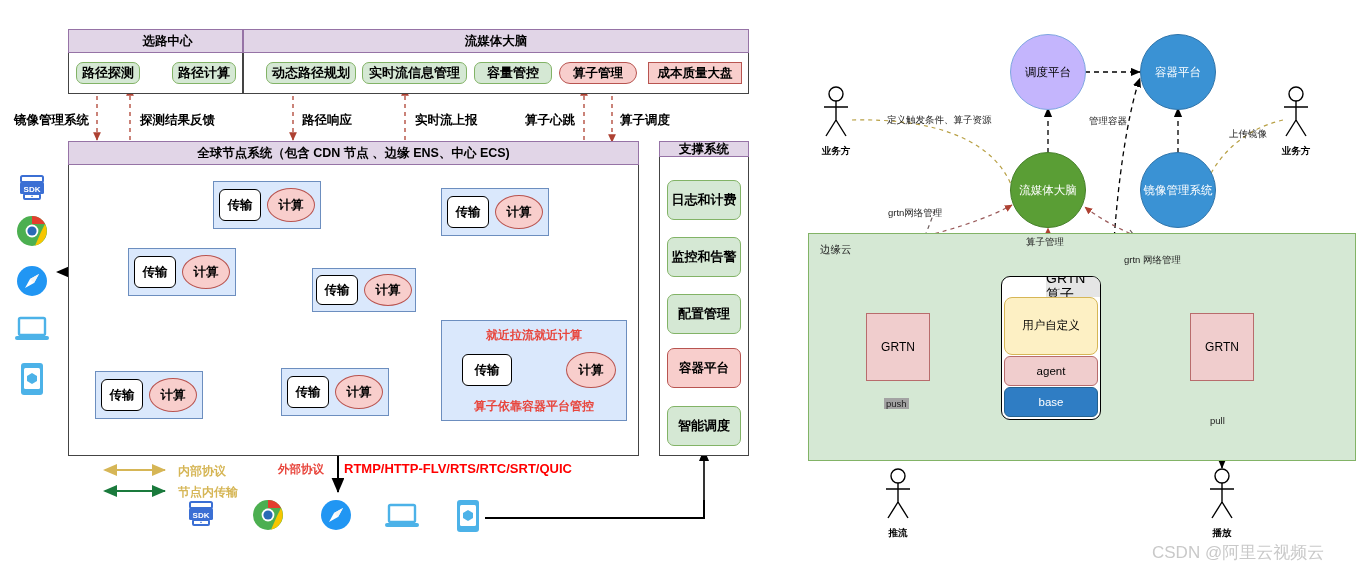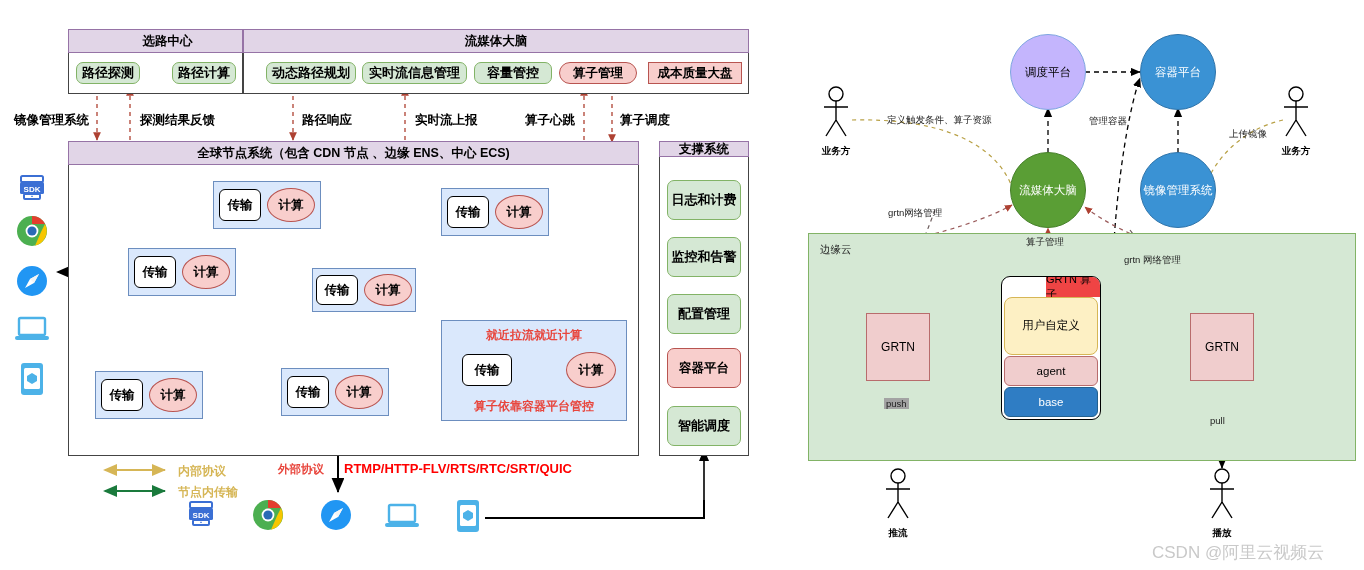--- a/index.html
+++ b/index.html
@@ -44,21 +44,21 @@
   .c-cont{background:#3a92d4;border:1px solid #2f74aa;color:#fff;}
   .c-brain{background:#5a9e35;border:1px solid #46802a;color:#fff;}
   .c-img{background:#3a92d4;border:1px solid #2f74aa;color:#fff;}
   .edgecloud{background:#d5e8d4;border:1px solid #82b366;}
   .grtn{background:#f0cdcd;border:1px solid #b86c6c;
         display:flex;align-items:center;justify-content:center;
         font-size:12px;color:#000;}
   .opwrap{background:#fff;border:1.5px solid #000;border-radius:9px;
           overflow:hidden;display:flex;flex-direction:column;}
   .op-title{height:20px;display:flex;align-items:center;justify-content:center;
-            font-size:11px;background:#ef4444;margin-left:44px;}
+            font-size:14px;background:#e5e5e5;margin-left:44px;}
   .op-user{background:#fdf0c4;border:1px solid #d6b656;border-radius:8px;
            display:flex;align-items:center;justify-content:center;font-size:11.5px;}
   .op-agent{background:#f0cdcd;border:1px solid #b86c6c;border-radius:6px;
             display:flex;align-items:center;justify-content:center;font-size:11.5px;}
   .op-base{background:#2f7dc4;border:1px solid #23618f;border-radius:6px;
            display:flex;align-items:center;justify-content:center;
            font-size:11.5px;color:#fff;}
   .smalltxt{font-size:9.5px;color:#222;white-space:nowrap;}
   .actorlbl{font-size:9.5px;font-weight:bold;text-align:center;white-space:nowrap;}
   .watermark{font-size:17px;color:#c9c9c9;white-space:nowrap;}

